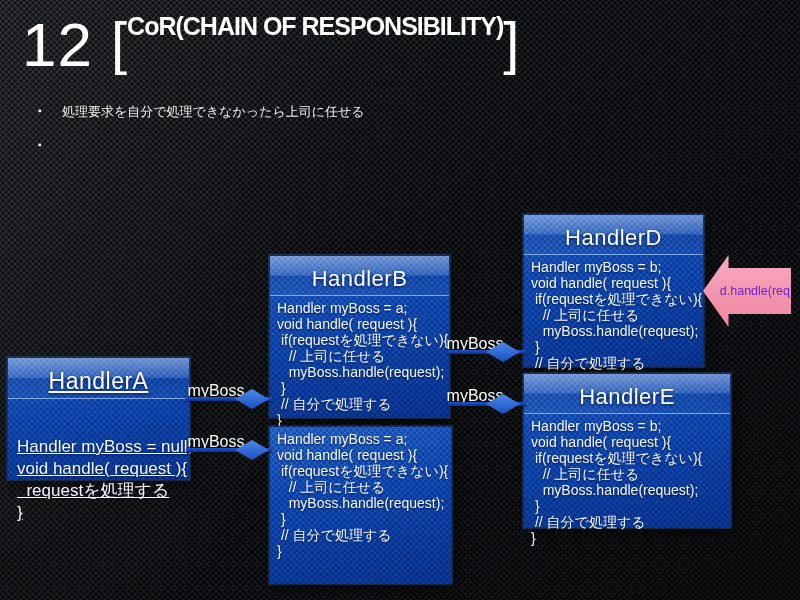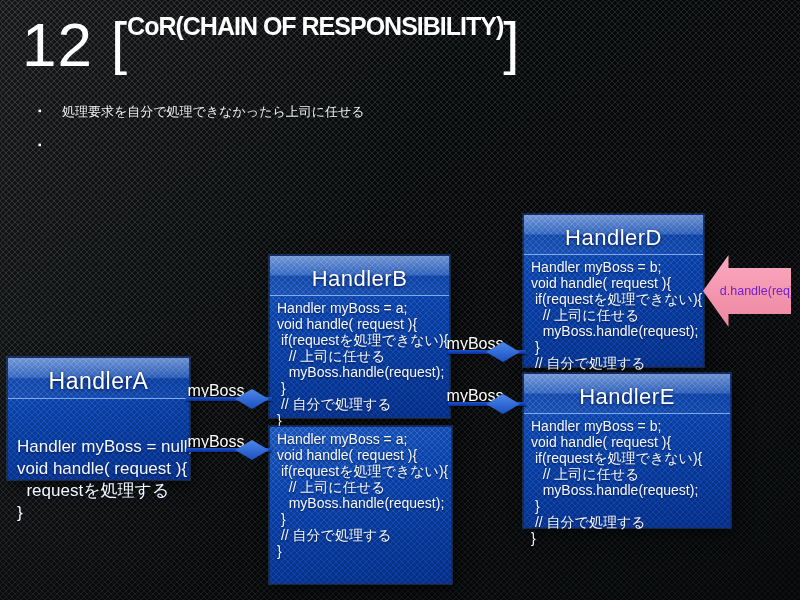--- a/index.html
+++ b/index.html
@@ -43,21 +43,21 @@
     text-align:center;font-size:22px;font-weight:400;letter-spacing:0.5px;
     padding:10px 0 3px 0;
     background:linear-gradient(180deg, rgba(255,255,255,0.38) 0%, rgba(255,255,255,0.14) 48%, rgba(10,30,90,0.10) 52%, rgba(255,255,255,0.04) 100%);
     border-bottom:1px solid rgba(150,195,255,0.55);
     text-shadow:0 1px 3px rgba(0,0,30,0.7);
   }
   .hbox-code{
     white-space:pre;font-size:14px;line-height:16px;padding:4px 7px;
     color:#f5f9ff;text-shadow:0 1px 2px rgba(0,0,30,0.65);
   }
-  .box-a{left:7px;top:357px;width:183px;height:123px;}
+  .box-a{left:7px;top:357px;width:183px;height:123px;text-decoration:underline;}
   .box-a .hbox-title{font-size:23px;}
   .box-a .hbox-code{font-size:17px;line-height:22px;padding:5px 9px;margin-top:32px;}
   .box-b{left:269px;top:255px;width:181px;height:163px;}
   .box-c{left:269px;top:426px;width:183px;height:158px;}
   .box-d{left:523px;top:214px;width:181px;height:153px;}
   .box-e{left:523px;top:373px;width:208px;height:155px;}
   
   .connector{position:absolute;height:32px;}
   .conn-label{
     position:absolute;top:-1px;transform:translateX(-50%);

